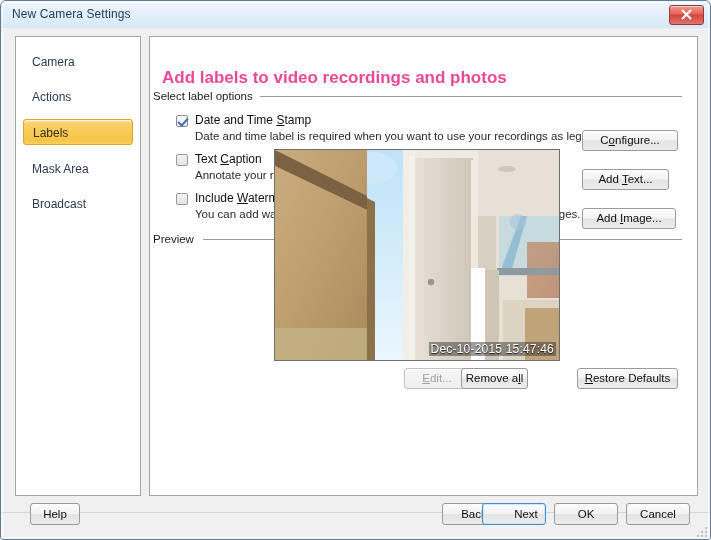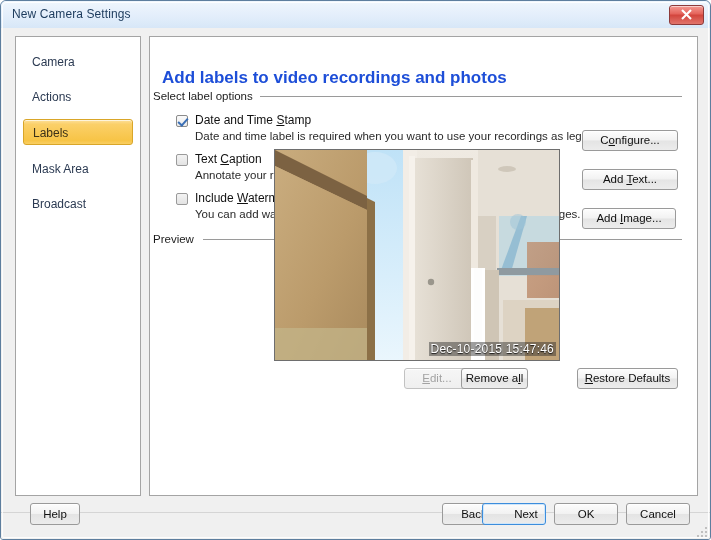--- a/index.html
+++ b/index.html
@@ -65,21 +65,21 @@
     color:#3b3118;
   }
 
   .panel{
     position:absolute;left:148px;top:8px;width:549px;height:460px;
     background:#ffffff;border:1px solid #a4a4a4;box-sizing:border-box;
   }
 
   .heading{
     position:absolute;left:12px;top:20px;
-    font-size:17px;color:#1d4ed8;white-space:nowrap;
+    font-size:17px;color:#ec4899;white-space:nowrap;
   }
 
   
   .grp-label{position:absolute;font-size:11.5px;color:#1c1c1c;background:#fff;padding-right:5px;}
   .grp-line{position:absolute;height:1px;background:#9a9a9a;}
 
   .opt-row{position:absolute;}
   .cb{
     position:absolute;left:0;top:1px;width:12px;height:12px;box-sizing:border-box;
     border:1px solid #9a9a9a;border-radius:2px;
@@ -161,21 +161,21 @@
         <div class="opt-title"><span>Date and Time </span><u>S</u><span>tamp</span></div>
         <div class="opt-desc">Date and time label is required when you want to use your recordings as legal proof.</div>
       </div>
       <div class="btn" style="left:432px;top:93px;width:96px;height:21px;line-height:19px;"><span>C</span><u>o</u><span>nfigure...</span></div>
 
       <div class="opt-row" style="left:26px;top:116px;">
         <div class="cb"></div>
         <div class="opt-title"><span>Text </span><u>C</u><span>aption</span></div>
         <div class="opt-desc">Annotate your recordings and photos with text captions.</div>
       </div>
-      <div class="btn" style="left:432px;top:132px;width:96px;height:21px;line-height:19px;"><span>Add </span><u>T</u><span>ext...</span></div>
+      <div class="btn" style="left:432px;top:132px;width:87px;height:21px;line-height:19px;"><span>Add </span><u>T</u><span>ext...</span></div>
 
       <div class="opt-row" style="left:26px;top:155px;">
         <div class="cb"></div>
         <div class="opt-title"><span>Include </span><u>W</u><span>atermark</span></div>
         <div class="opt-desc">You can add watermarks to your recording or photos using different images.</div>
       </div>
       <div class="btn" style="left:432px;top:171px;width:94px;height:21px;line-height:19px;"><span>Add </span><u>I</u><span>mage...</span></div>
 
       <div class="grp-label" style="left:3px;top:196px">Preview</div>
       <div class="grp-line" style="left:53px;top:202px;width:479px"></div>

